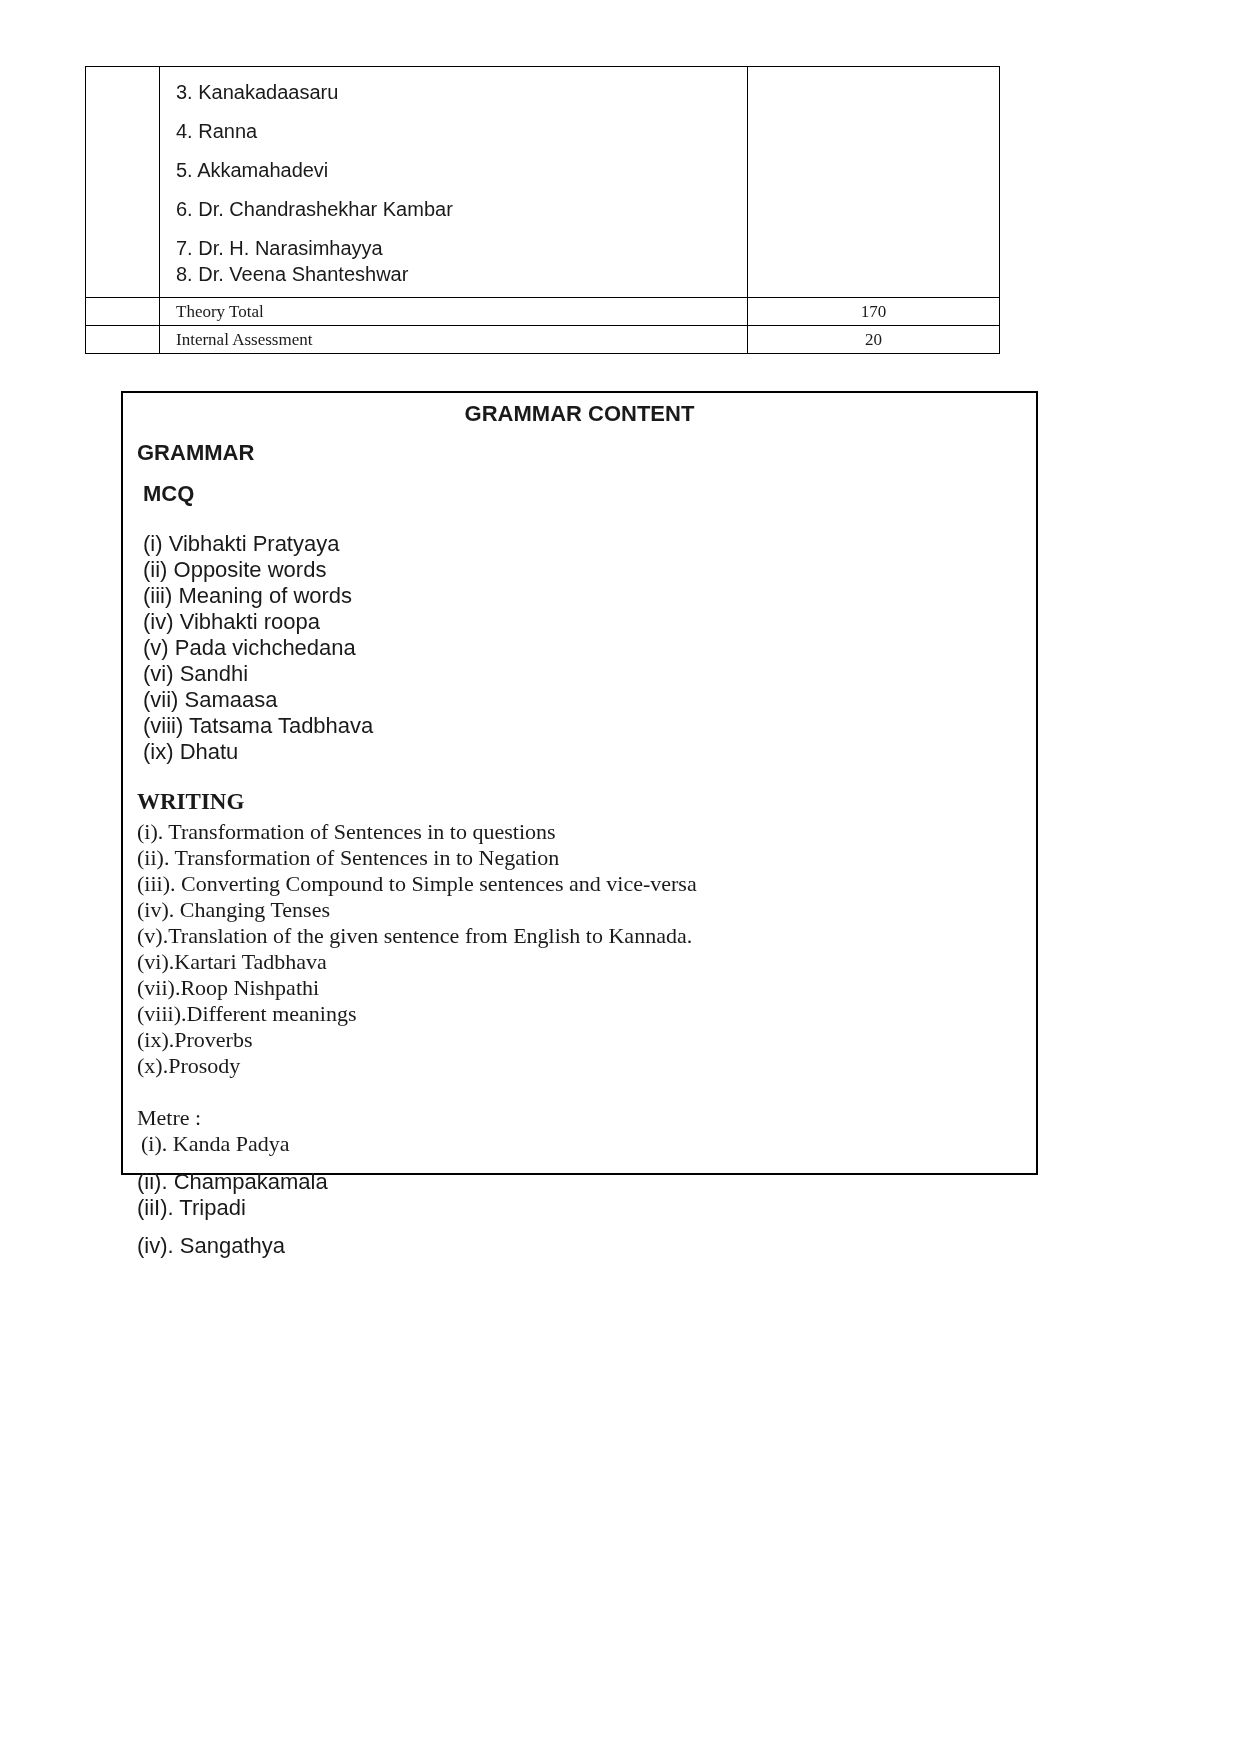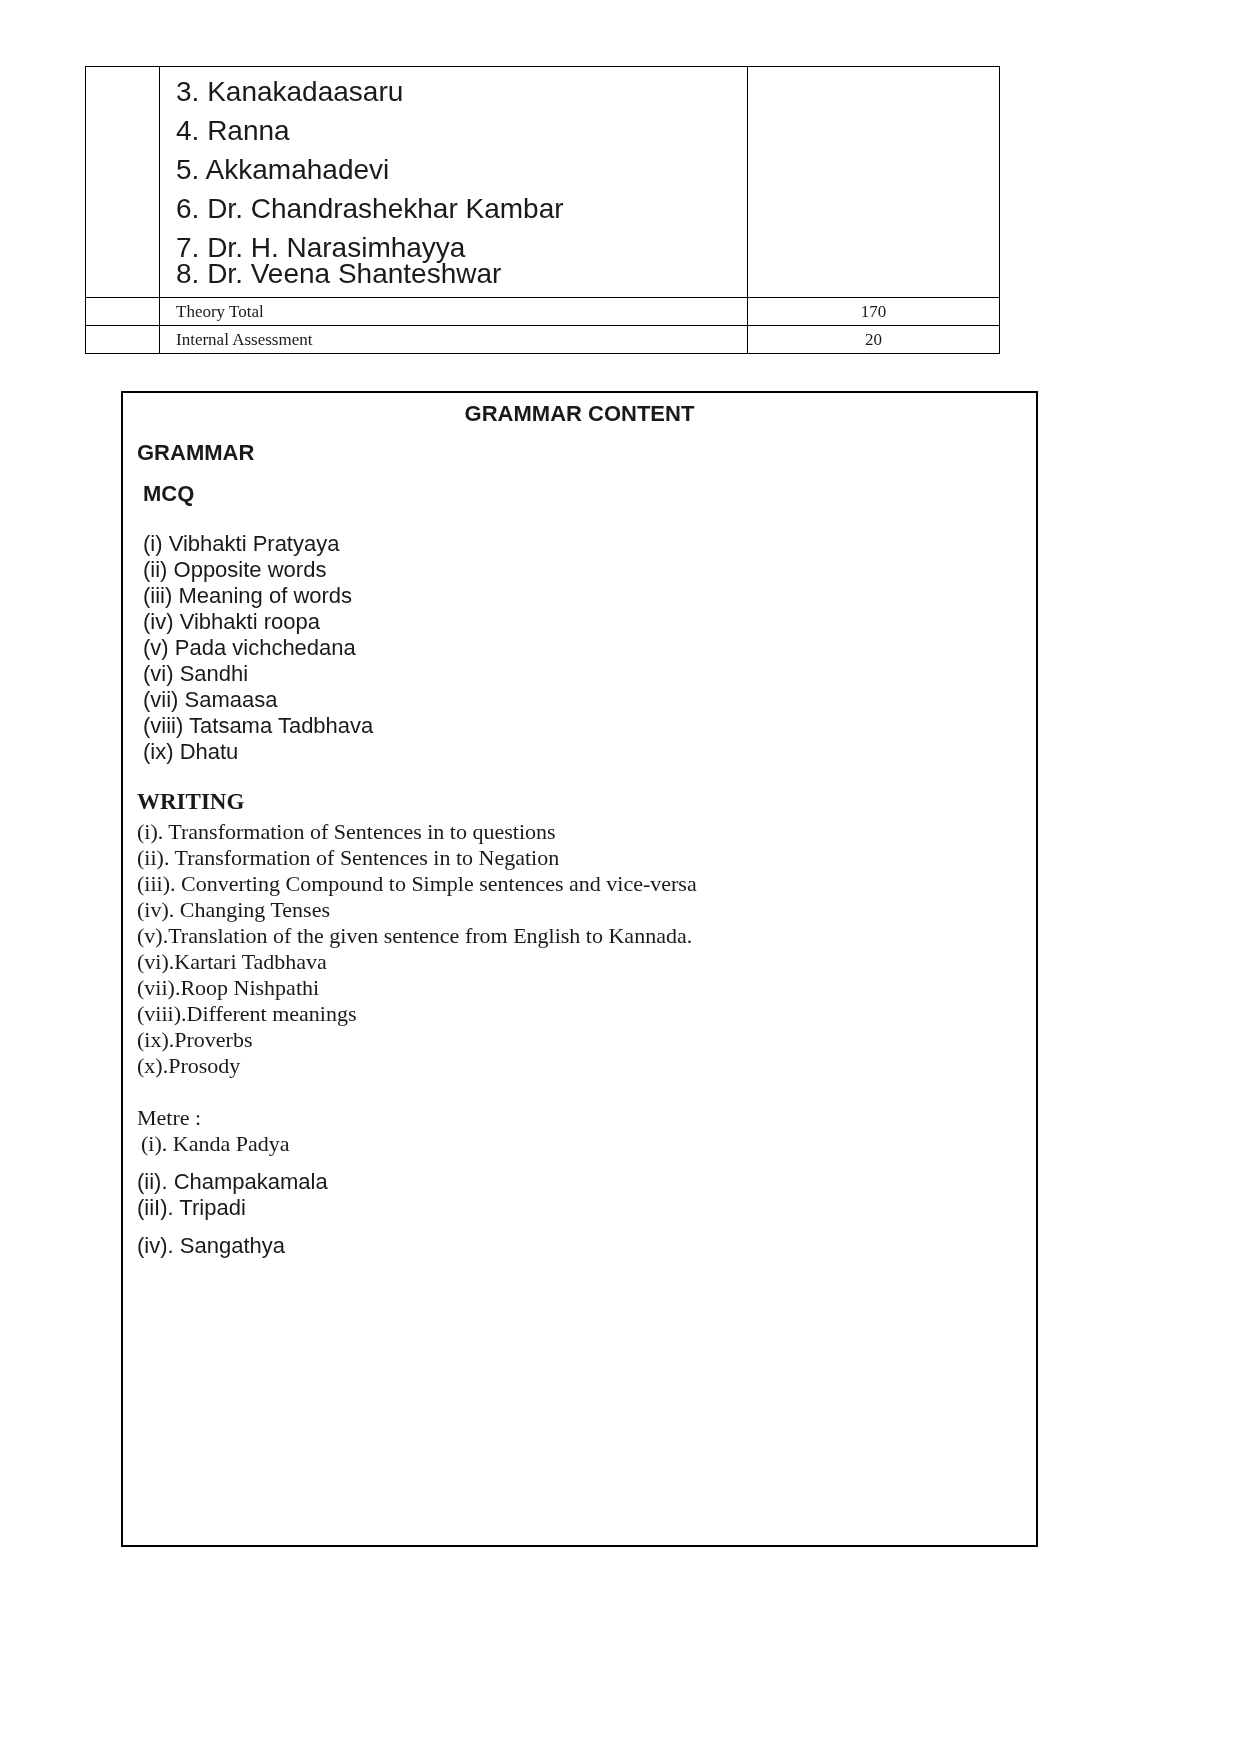--- a/index.html
+++ b/index.html
@@ -33,21 +33,21 @@
   .mt-cell {
     box-sizing: border-box;
     padding: 1px 8px;
   }
   .mt-cell.c1 { border-right: 1.5px solid #000; }
   .mt-cell.c2 { border-right: 1.5px solid #000; }
   .poets-cell {
     padding: 12px 8px 10px 16px;
   }
   .poet-item {
-    font-size: 28px;
+    font-size: 20px;
     line-height: 26px;
     margin-bottom: 13px;
   }
   .poet-item.tight { margin-bottom: 0; }
   .poet-item:last-child { margin-bottom: 0; }
   .total-row .mt-cell {
     font-size: 17px;
     line-height: 25px;
     font-family: Liberation Serif, serif;
   }
@@ -60,21 +60,21 @@
   .total-row.grand .total-value {
     font-weight: bold;
   }
 
   
   .grammar-box {
     position: absolute;
     left: 121px;
     top: 391px;
     width: 917px;
-    height: 1156px;
+    height: 784px;
     border: 2px solid #000;
     box-sizing: border-box;
     padding: 6px 14px 0 14px;
   }
   .gb-title {
     text-align: center;
     font-weight: bold;
     font-size: 22px;
     line-height: 26px;
     margin-top: 2px;

